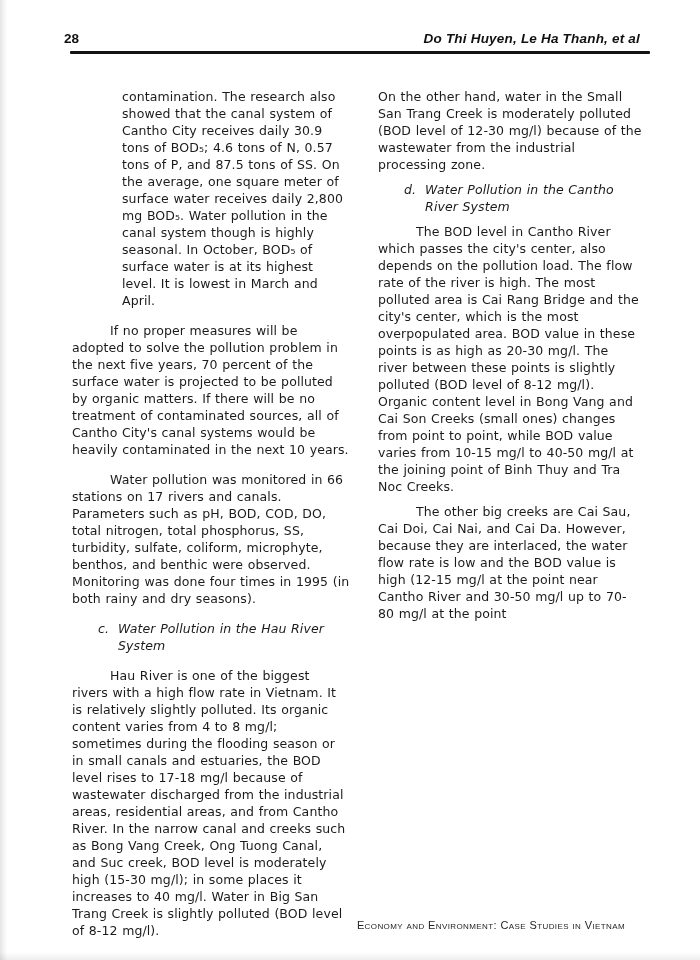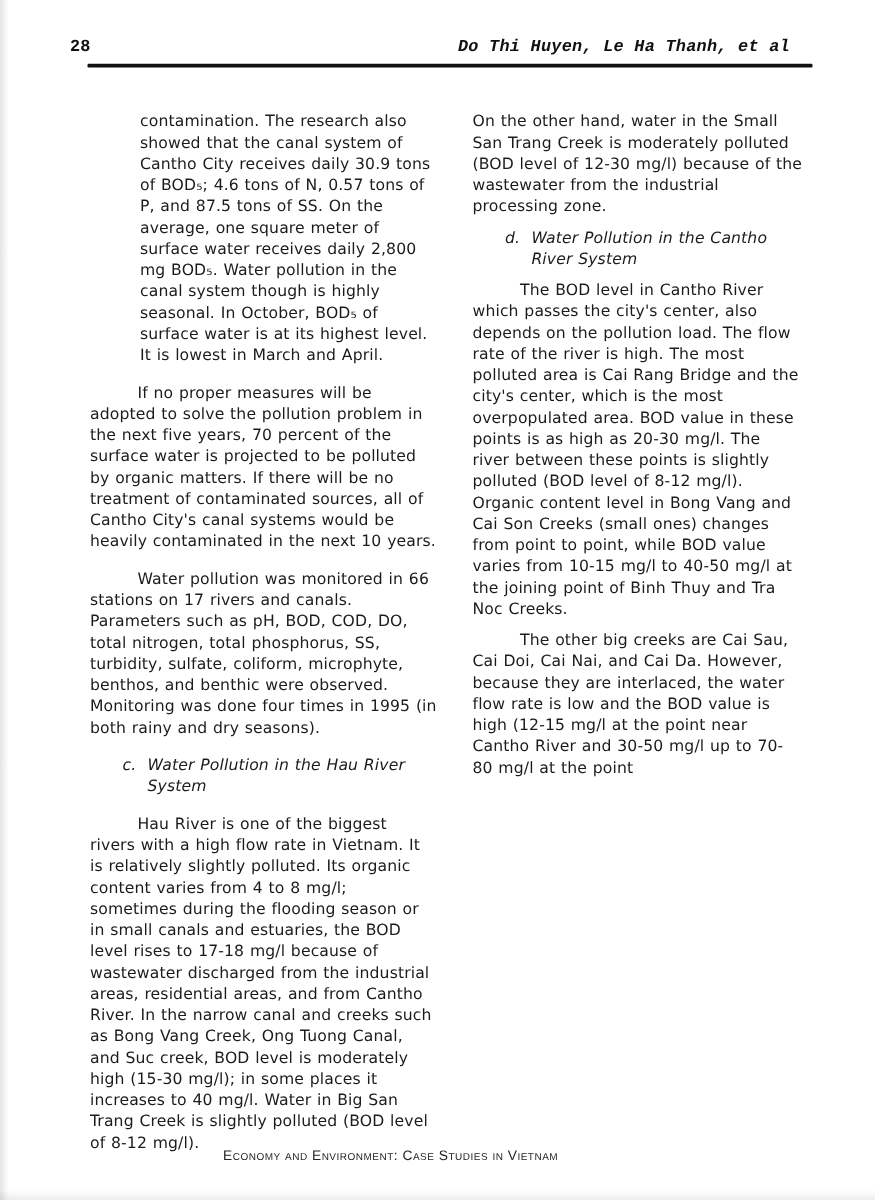--- a/index.html
+++ b/index.html
@@ -18,22 +18,22 @@
     pointer-events: none;
   }
   .scan-edge-bottom {
     position: absolute; left: 0; top: 952px; width: 700px; height: 8px;
     background: linear-gradient(to bottom, rgba(0,0,0,0), rgba(0,0,0,0.07));
     pointer-events: none;
   }
 
   
   .page-header {
-    position: absolute; left: 56px; top: 31px; width: 576px; height: 20px;
-    font-family: Liberation Mono, monospace;
+    position: absolute; left: 64px; top: 31px; width: 576px; height: 20px;
+    font-family: Liberation Sans, sans-serif;
   }
   .page-number {
     position: absolute; left: 0; top: 0;
     font-size: 13.5px; font-weight: bold; color: #111;
   }
   .running-title {
     position: absolute; right: 0; top: 0;
     font-size: 13.5px; font-weight: bold; font-style: italic; color: #111;
     letter-spacing: 0.2px;
   }
@@ -50,34 +50,34 @@
   .col {
     font-size: 12.5px; line-height: 17px;
     word-spacing: 0.5px; letter-spacing: 0.1px;
     color: #1b1b1b;
   }
   .col-left  { width: 278px; margin-right: 28px; }
   .col-right { width: 272px; }
   .col-left  p { margin: 0 0 13px 0; }
   .col-right p { margin: 0 8px 8px 0; }
   p.indent { text-indent: 38px; }
-  p.quote  { margin-left: 40px; }
+  p.quote  { margin-left: 50px; }
 
   .subheading {
     display: flex; font-style: italic; color: #1b1b1b;
   }
   .col-left  .subheading { margin: 0 0 13px 26px; }
   .col-right .subheading { margin: 5px 0 8px 26px; }
   .sub-label { flex: 0 0 auto; margin-right: 9px; }
   .sub-text  { flex: 1 1 auto; }
 
   
   .page-footer {
     position: absolute; left: 0; top: 919px; width: 625px;
-    text-align: center;
+    text-align: right;
     font-family: "Liberation Sans", sans-serif;
     font-variant: small-caps;
     font-size: 11px; letter-spacing: 0.4px; color: #242424;
   }
 </style>
 </head>
 <body>
 
 <div class="scan-edge-left"></div>
 <div class="scan-edge-bottom"></div>

